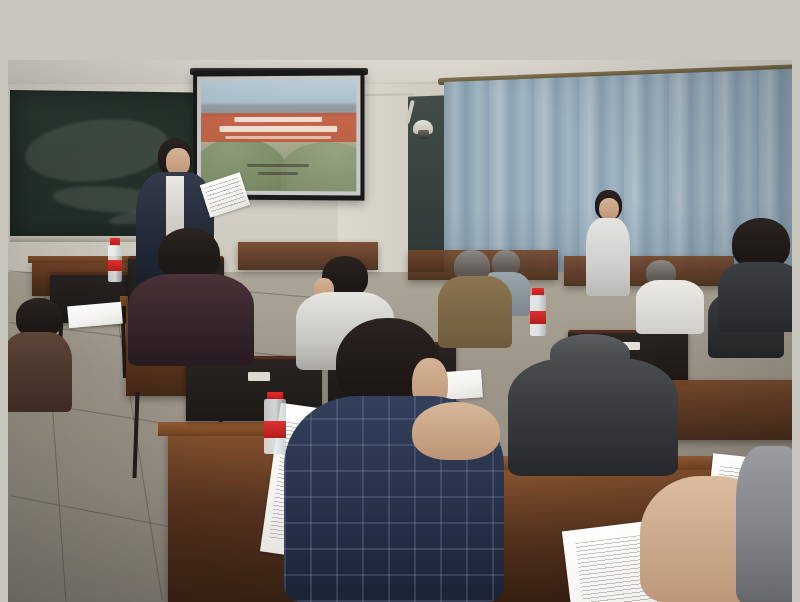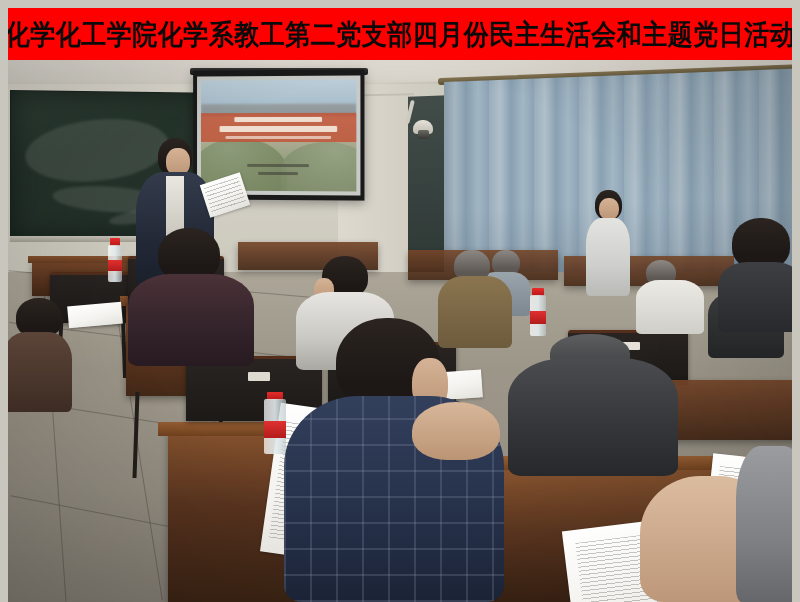--- a/index.html
+++ b/index.html
@@ -285,23 +285,20 @@
     background:rgba(120,100,70,.07);
     mix-blend-mode:multiply;
   }
 </style>
 </head>
 <body>
 
 <div class="frame">
   <div class="photo-wrap">
 
-    <div class="banner" style="background: rgb(254, 0, 0);">
-      <div class="banner-text" style="color: rgb(10, 10, 10);">化学化工学院化学系教工第二党支部四月份民主生活会和主题党日活动</div>
-    </div>
 
     <div class="photo soften">
 
       <div class="ceiling"></div>
       <div class="ceiling-edge"></div>
 
       <div class="backwall"></div>
       <div class="wall-right"></div>
       <div class="wall-wire"></div>
       <div class="lamp"></div>

